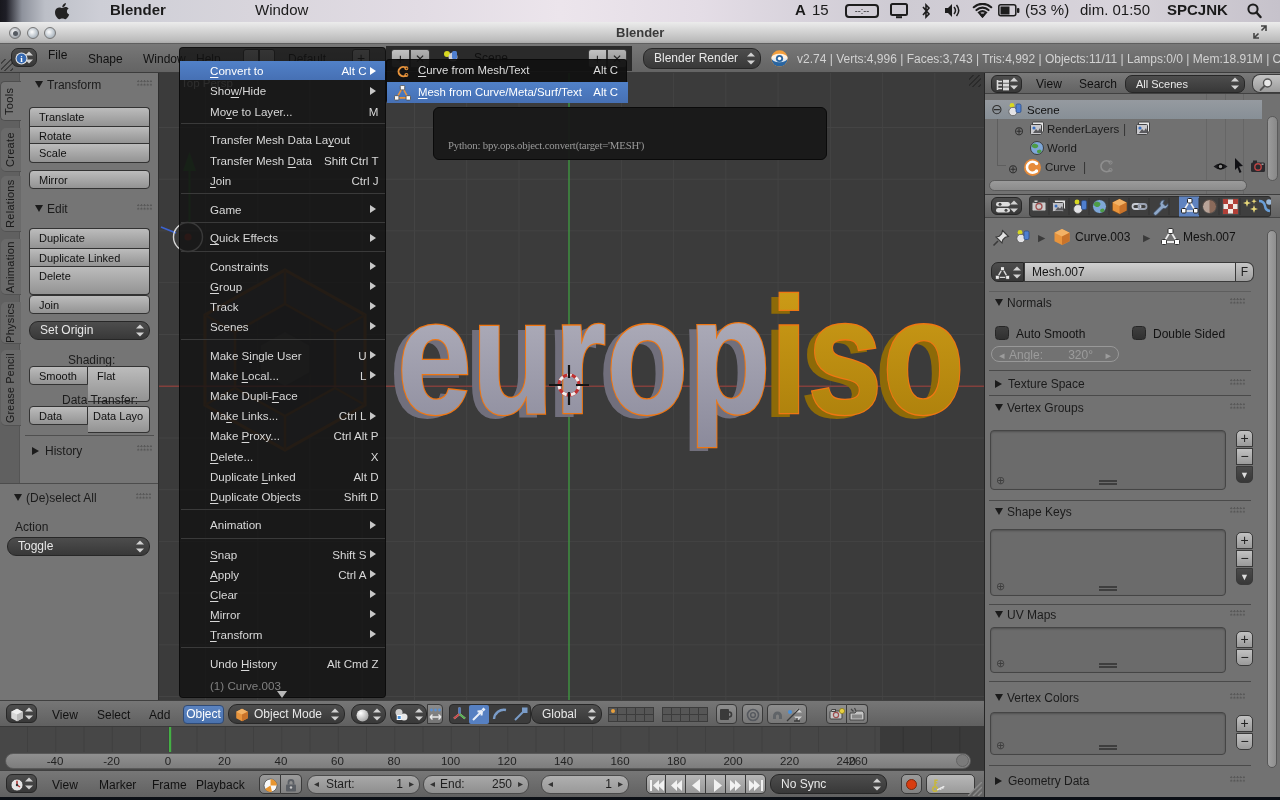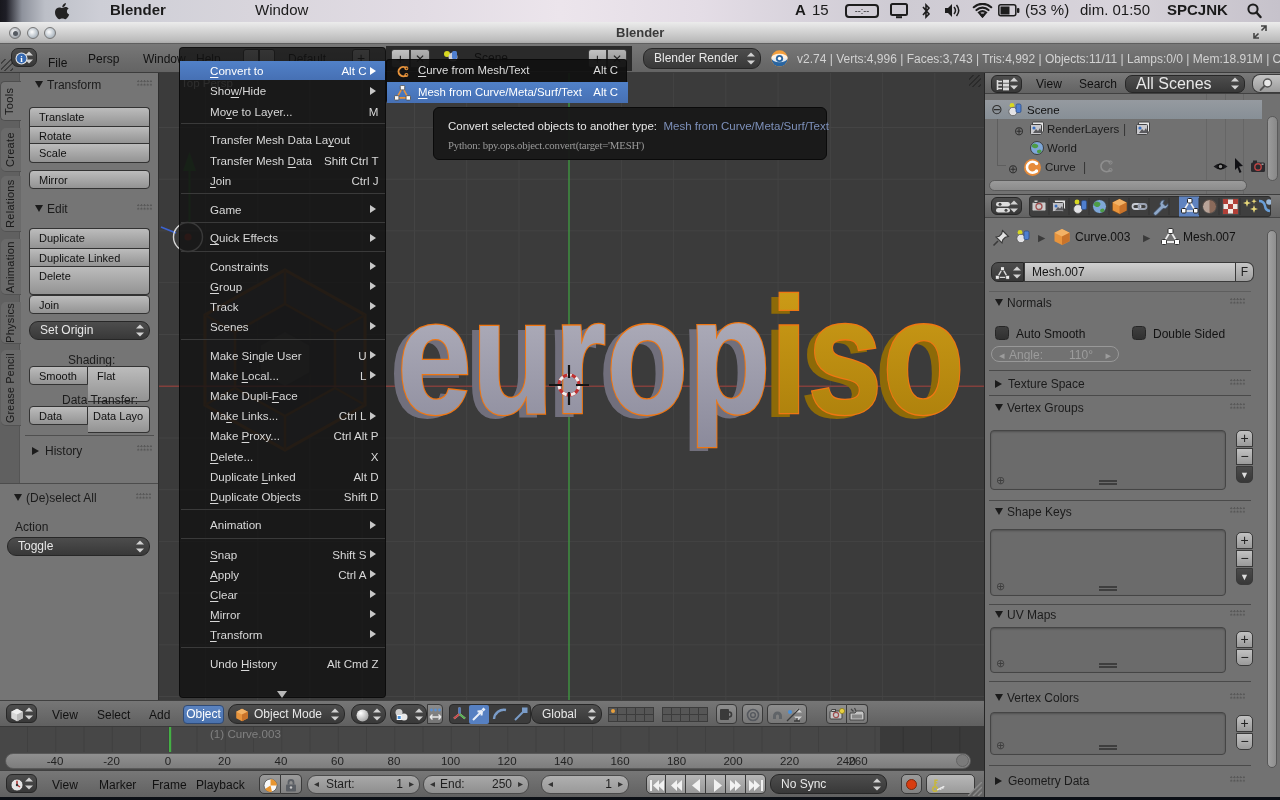--- a/index.html
+++ b/index.html
@@ -100,22 +100,22 @@
 <div class="abs" id="infohdr" style="left:0;top:44px;width:1280px;height:29px;
   background:linear-gradient(#787878,#6b6b6b 60%,#646464);border-bottom:1px solid #3c3c3c;">
   <div class="dd" style="left:11px;top:3.5px;width:26px;height:19px;border-radius:7px;">
       <div class="updn" style="right:3px"></div>
     <svg class="abs" style="left:3px;top:3px" width="13" height="13" viewBox="0 0 13 13">
         <circle cx="6.5" cy="6.5" r="6" fill="#e8e8e8"></circle>
         <circle cx="6.5" cy="6.5" r="4.9" fill="#3568b0"></circle>
         <text x="6.5" y="9.6" font-size="9" font-weight="bold" fill="#fff" text-anchor="middle" font-family="Liberation Serif">i</text>
       </svg>
   </div>
-  <span class="hdrtxt" style="left:48px;top:12px;">File</span>
-  <span class="hdrtxt" style="left:88px;top:8px;">Persp</span>
+  <span class="hdrtxt" style="left:48px;top:4px;">File</span>
+  <span class="hdrtxt" style="left:88px;top:8px;">Shape</span>
   <span class="hdrtxt" style="left:143px;top:8px;">Window</span>
   <span class="hdrtxt" style="left:196px;top:8px;">Help</span>
   <div class="sq" style="left:243px;top:4.5px;width:16px;height:18px;border-radius:3px 0 0 3px;"></div>
   <div class="sq" style="left:259px;top:4.5px;width:16px;height:18px;border-radius:0 3px 3px 0;"></div>
   <span class="hdrtxt" style="left:288px;top:8px;">Default</span>
   <div class="sq" style="left:352px;top:4.5px;width:18px;height:18px;font-size:14px;line-height:16px;border-radius:3px 0 0 3px;">+</div>
 
   <div class="abs" style="left:386px;top:2px;width:246px;height:25px;background:#2a2a2a;"></div>
   <span class="abs" style="left:474px;top:7px;color:#0f0f0f;font-size:12px;">Scene</span>
   <div class="sq" style="left:391px;top:4.5px;width:19px;height:19px;font-size:15px;line-height:17px;border-radius:3px 0 0 3px;">+</div>
@@ -262,21 +262,21 @@
         <div class="updn" style="right:3px;"></div>
      <svg class="abs" style="left:4px;top:3px" width="14" height="12" viewBox="0 0 14 12">
           <path d="M1.5 1 V11 M1.5 2.5 H6 M1.5 6 H6 M1.5 9.5 H6" stroke="#ddd" stroke-width="1.6"></path>
           <rect x="7" y="0.8" width="6" height="3" fill="#ddd"></rect>
           <rect x="7" y="4.6" width="6" height="3" fill="#ddd"></rect>
           <rect x="7" y="8.4" width="6" height="3" fill="#ddd"></rect>
         </svg>
    </div>
    <span class="hdrtxt" style="left:51px;top:4px;">View</span>
    <span class="hdrtxt" style="left:94px;top:4px;">Search</span>
-   <div class="dd" style="left:140px;top:1.5px;width:120px;height:18.5px;border-radius:7px;font-size:16px;">
+   <div class="dd" style="left:140px;top:1.5px;width:120px;height:18.5px;border-radius:7px;font-size:11px;">
         <span class="lbl">All Scenes</span>
         <div class="updn"></div>
       </div>
    <div class="abs" style="left:267px;top:1px;width:29px;height:19px;background:linear-gradient(#c4c4c4,#9c9c9c);border:1px solid #3c3c3c;border-radius:8px 0 0 8px;border-right:none;">
      <svg class="abs" style="left:6px;top:2px" width="15" height="15" viewBox="0 0 15 15">
           <circle cx="8.5" cy="6" r="4" fill="#e9e9e9" stroke="#555" stroke-width="1.4"></circle>
           <path d="M5.5 9 L1.5 13" stroke="#555" stroke-width="1.8" stroke-linecap="round"></path>
         </svg>
    </div>
  </div>
@@ -472,21 +472,21 @@
  <div class="abs" style="left:4px;top:218px;width:262px;height:1px;background:#5e5e5e;"></div>
  <div class="phdr" style="left:10px;top:223px;"><span class="tri-d"></span>Normals</div>
  <div class="grip" style="left:245px;top:225px;"></div>
  <div class="abs" style="left:10px;top:252.5px;width:14px;height:14px;background:linear-gradient(#3f3f3f,#303030);border:1px solid #262626;border-radius:3.5px;"></div>
  <span class="abs" style="left:31px;top:253.5px;color:#131313;">Auto Smooth</span>
  <div class="abs" style="left:147px;top:252.5px;width:14px;height:14px;background:linear-gradient(#3f3f3f,#303030);border:1px solid #262626;border-radius:3.5px;"></div>
  <span class="abs" style="left:168px;top:253.5px;color:#131313;">Double Sided</span>
  <div class="abs" style="left:6px;top:272.5px;width:128px;height:16.5px;border:1.2px solid #989898;border-radius:9px;color:#9c9c9c;line-height:14.5px;">
    <span class="abs" style="left:7px;top:1px;font-size:11px;">◂</span>
       <span class="abs" style="left:17px;top:1px;">Angle:</span>
-   <span class="abs" style="right:25px;top:1px;">110°</span>
+   <span class="abs" style="right:25px;top:1px;">320°</span>
       <span class="abs" style="right:7px;top:1px;font-size:11px;">▸</span>
  </div>
  <div class="abs" style="left:4px;top:297px;width:262px;height:1px;background:#4a4a4a;"></div>
  <div class="phdr" style="left:10px;top:304px;"><span class="tri-r"></span>Texture Space</div>
  <div class="grip" style="left:245px;top:306px;"></div>
  <div class="abs" style="left:4px;top:322px;width:262px;height:1px;background:#4a4a4a;"></div>
  <div class="phdr" style="left:10px;top:328px;"><span class="tri-d"></span>Vertex Groups</div>
  <div class="grip" style="left:245px;top:330px;"></div>
  <div class="listbox" style="left:5px;top:357px;width:236px;height:60px;">
       <div class="hh"></div>
@@ -906,21 +906,21 @@
     </div>
   <div class="mitem" style="top:576.8px;">
       <span class="txt"><span class="u">T</span>ransform</span>
       <span class="sub"></span>
     </div>
   <div class="msep" style="top:599px;"></div>
   <div class="mitem" style="top:606px;">
       <span class="txt">Undo <span class="u">H</span>istory</span>
       <span class="sc">Alt Cmd Z</span>
     </div>
-  <div class="mitem" style="top:628.4px;color:#8a8a8a;margin-top:48px;">
+  <div class="mitem" style="top:628.4px;color:#8a8a8a;">
       <span class="txt" style="color:#808080;">(1) Curve.003</span>
     </div>
   <div class="abs" style="left:97px;top:643px;width:0;height:0;border:5.5px solid transparent;border-top:7px solid #b8b8b8;"></div>
 </div>
 
 <div class="abs" id="submenu" style="left:386px;top:58.5px;width:241px;height:44.5px;background:rgba(16,16,16,0.93);border:1px solid rgba(0,0,0,0.4);border-radius:3px;font-size:11.4px;">
   <svg class="abs" style="left:8px;top:4px" width="16" height="16" viewBox="0 0 19 19">
       <path d="M13.5 5 a5.5 5.5 0 1 0 0 8" fill="none" stroke="#e8943c" stroke-width="2.4"></path>
       <circle cx="13.5" cy="5" r="1.8" fill="none" stroke="#e8943c" stroke-width="1.2"></circle>
       <circle cx="13.5" cy="13" r="1.8" fill="none" stroke="#e8943c" stroke-width="1.2"></circle>
@@ -932,15 +932,14 @@
       <path d="M9.5 3 L16 14.5 L3 14.5 Z" fill="none" stroke="#e8943c" stroke-width="1.8"></path>
       <rect x="7" y="0.5" width="5" height="5" rx="1" fill="#f8f8f8" stroke="#555"></rect>
       <rect x="13.5" y="12" width="5" height="5" rx="1" fill="#f8f8f8" stroke="#555"></rect>
       <rect x="0.5" y="12" width="5" height="5" rx="1" fill="#f8f8f8" stroke="#555"></rect>
     </svg>
   <span class="abs" style="left:31px;top:26px;color:#fff;"><span class="u">M</span>esh from Curve/Meta/Surf/Text</span>
   <span class="abs" style="right:8px;top:26px;color:#fff;">Alt C</span>
 </div>
 
 <div class="abs" id="tooltip" style="left:433px;top:107px;width:394px;height:53px;background:rgba(25,25,25,0.96);border:1px solid #0a0a0a;border-radius:6px;">
-  <span class="abs" style="left:14px;top:12px;color:#e6e6e6;font-size:11.5px;white-space:nowrap;">Convert selected objects to another type:&nbsp; <span style="color:#7d90ba">Mesh from Curve/Meta/Surf/Text</span></span>
   <span class="abs" style="left:14px;top:31px;color:#9a9a9a;font-size:10.8px;font-family:Liberation Serif, serif;white-space:nowrap;letter-spacing:-0.2px;">Python: bpy.ops.object.convert(target='MESH')</span>
 </div>
 
 </body></html>

